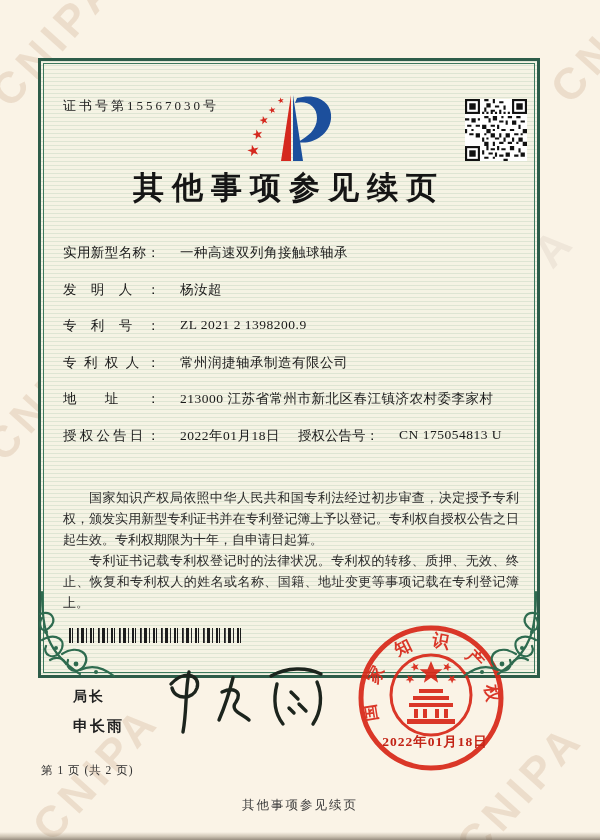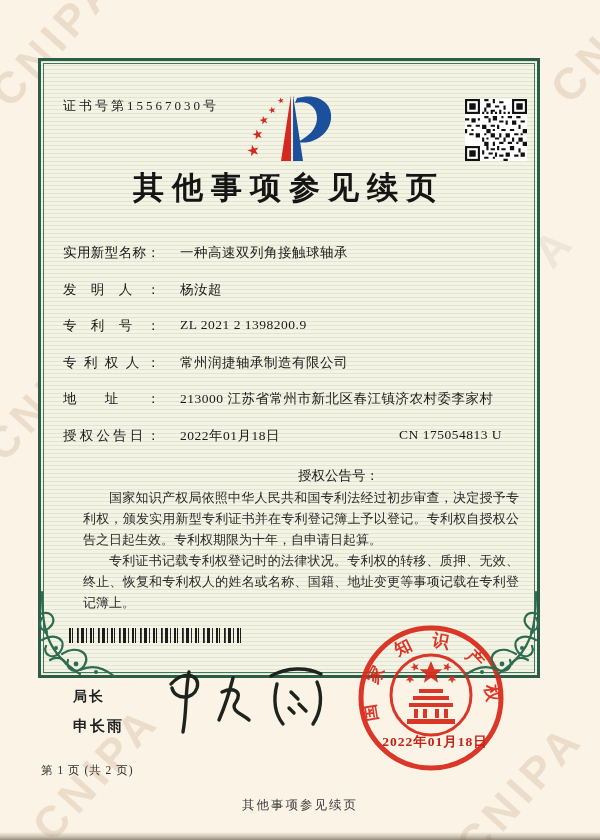--- a/index.html
+++ b/index.html
@@ -28,24 +28,24 @@
   .qr { position:absolute; left:424px; top:38px; }
 
   .title { position:absolute; top:106px; left:0; width:100%; text-align:center;
     font-size:31px; font-weight:bold; letter-spacing:8px; color:#151515; }
 
   .fields { position:absolute; left:22px; top:183px; right:20px; font-size:13.5px; color:#1a1a1a; }
   .frow { position:relative; height:23px; margin-bottom:13.5px; white-space:nowrap; }
   .flabel { display:inline-block; width:97px; text-align:justify; text-align-last:justify; vertical-align:top; }
   .fvalue { margin-left:20px; letter-spacing:.5px; }
   .fpair2 { position:absolute; left:235px; top:0; }
-  .fpair2 .flabel { width:auto; text-align:left; text-align-last:auto;margin-top:40px; }
+  .fpair2 .flabel { width:auto; text-align:left; text-align-last:auto; }
 
   .body-text { position:absolute; left:22px; top:426px; right:18px;
-    font-size:13px; line-height:21px; color:#2b2b2b; text-align:justify;margin-left:20px; }
+    font-size:13px; line-height:21px; color:#2b2b2b; text-align:justify; }
   .body-text p { text-indent:2em; }
 
   .barcode { position:absolute; left:28px; top:567px; width:172px; height:15px;
     background:repeating-linear-gradient(90deg,
       #1c1c1c 0 2px, transparent 2px 3px, #1c1c1c 3px 4px, transparent 4px 8px,
       #1c1c1c 8px 9px, #4b4b4b 9px 10px, transparent 10px 12px, #1c1c1c 12px 15px,
       transparent 15px 17px, #2a2a2a 17px 18px, transparent 18px 21px); }
 
   .sig-title { position:absolute; left:32px; top:627px; font-size:14px; font-weight:bold; color:#222; letter-spacing:2px; }
   .sig-name  { position:absolute; left:32px; top:656px; font-size:15px; font-weight:bold; color:#222; letter-spacing:2px; }

